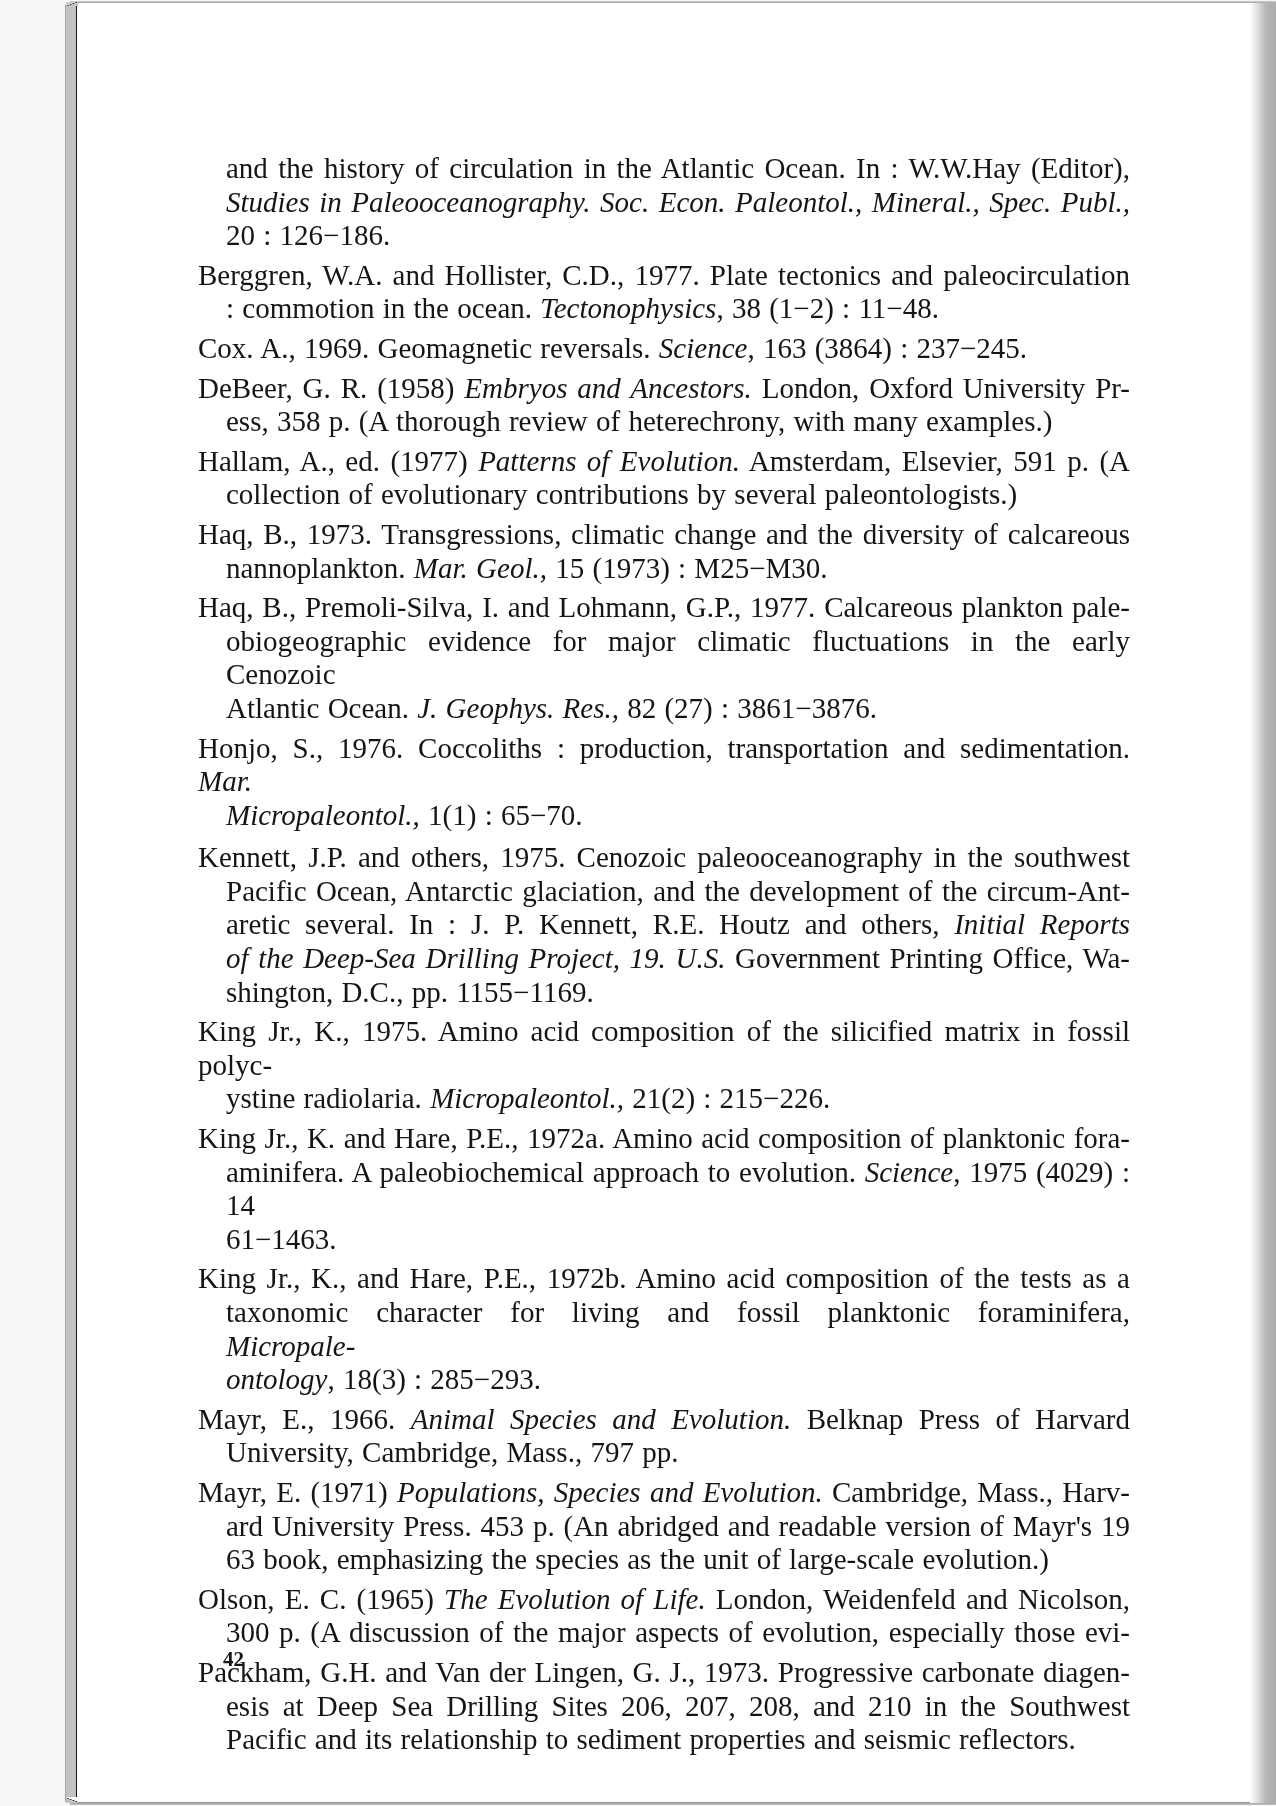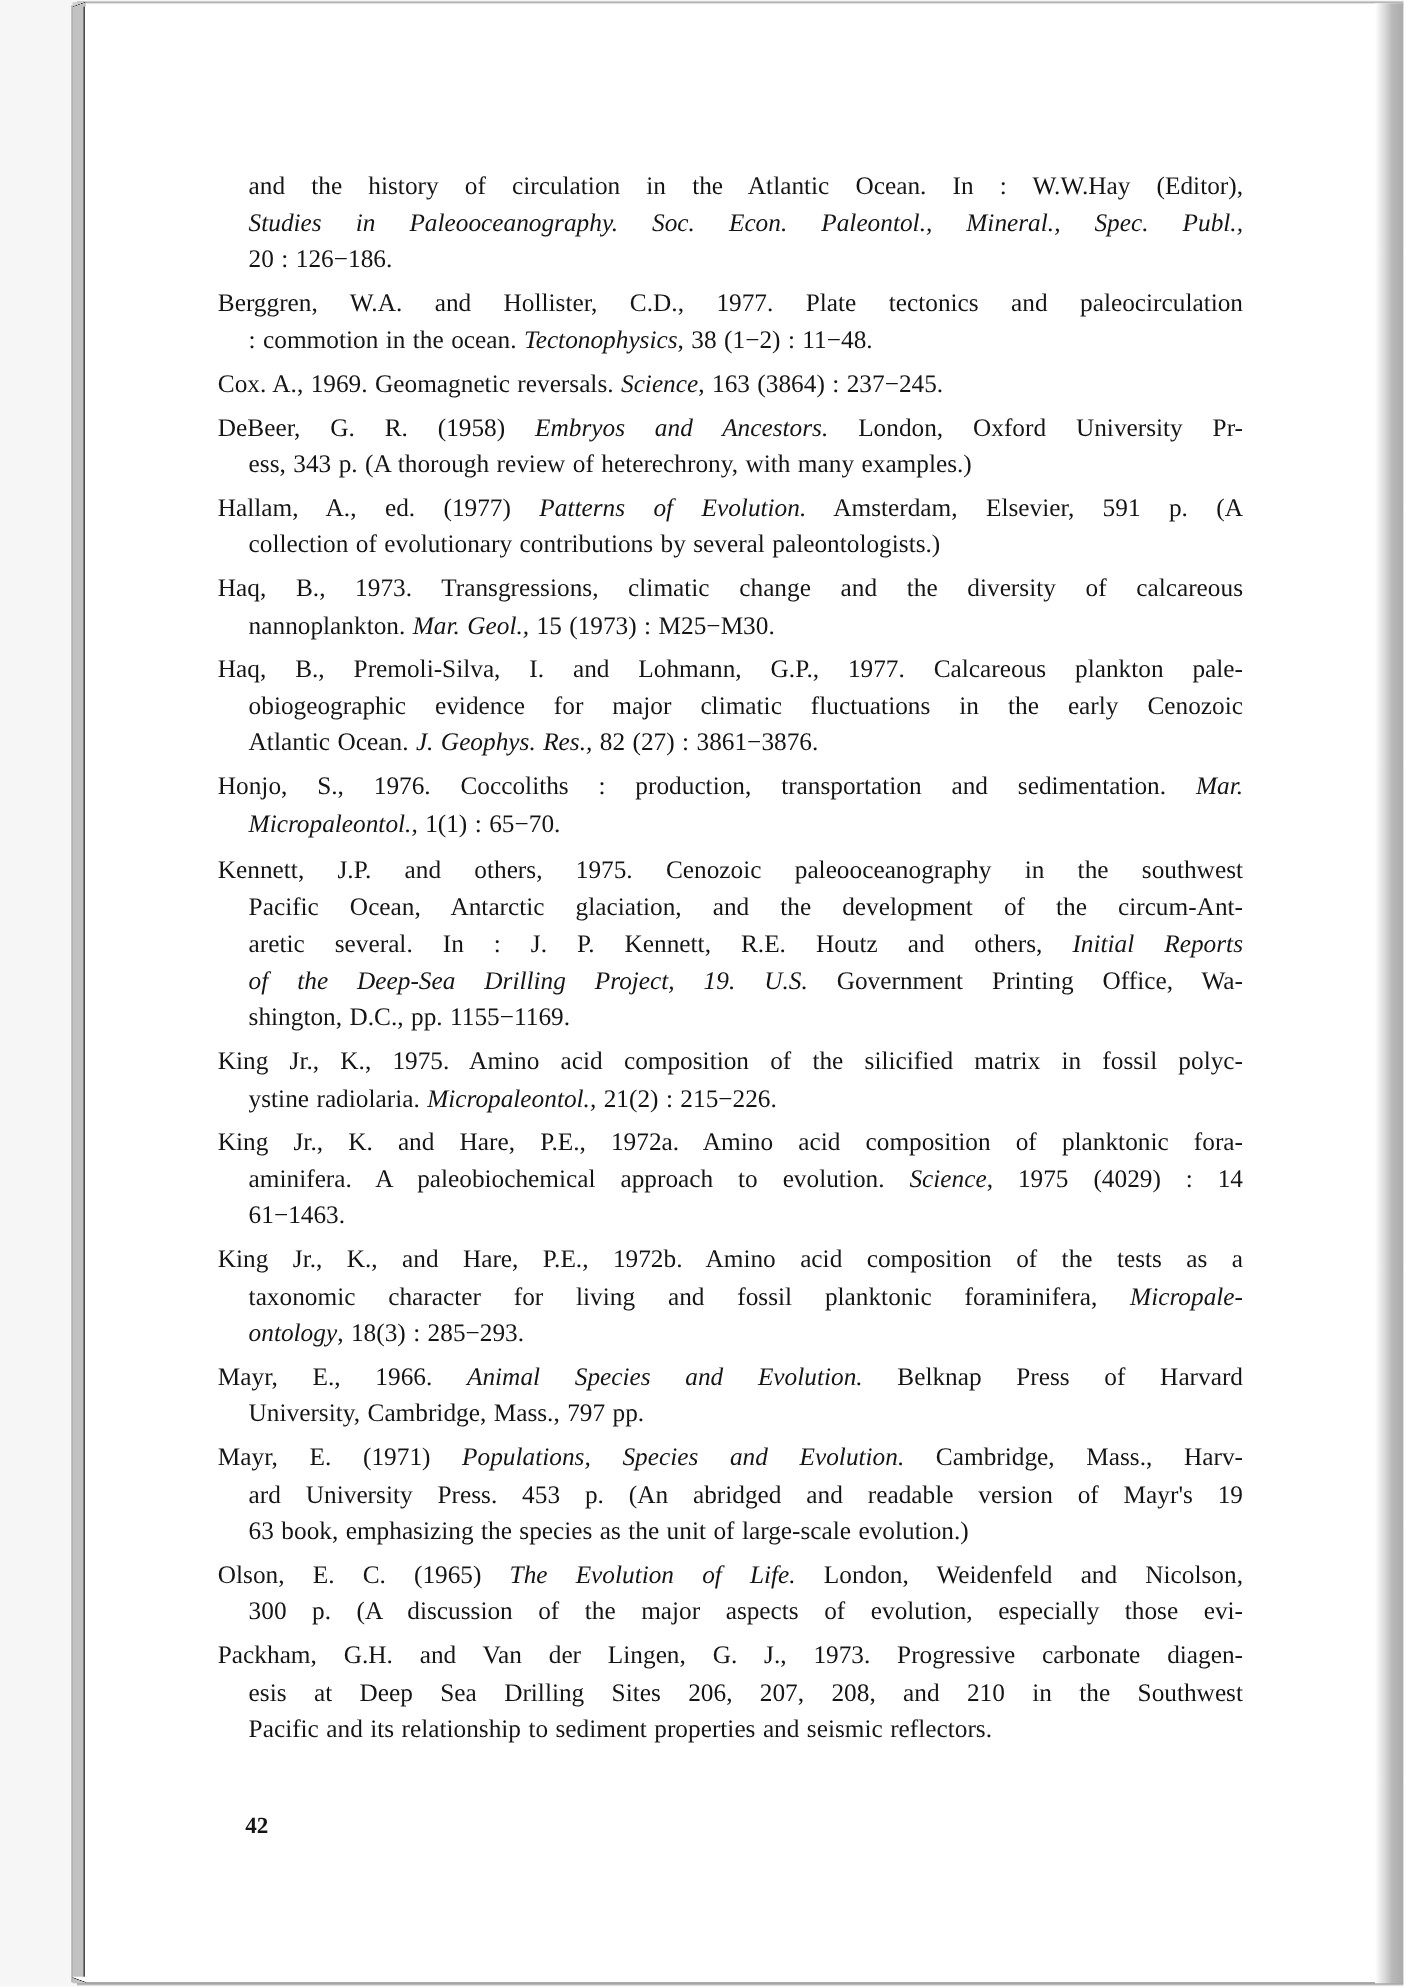--- a/index.html
+++ b/index.html
@@ -33,21 +33,21 @@
     .spine-corner-bottom {
       position: absolute; left: 66px; top: 1797px; width: 12px; height: 6px;
       background: linear-gradient(20deg, #c2c2c2 45%, #222 50%, #ffffff 56%);
     }
     .right-shadow {
       position: absolute; left: 1250px; top: 3px; width: 26px; height: 1800px;
       background: linear-gradient(to right, #ffffff 0%, #d8d8d8 35%, #b8b8b8 60%, #aaaaaa 100%);
     }
     .refs {
       position: absolute; left: 198px; top: 152px; width: 932px;
-      color: #151515; font-size: 23px; line-height: 33.6px;
+      color: #151515; font-size: 29px; line-height: 33.6px;
     }
     .ref { margin-top: 6px; }
     .ref:first-child { margin-top: 0; }
     .ref:nth-child(9) { margin-top: 9px; }
     .line {
       padding-left: 28px;
       text-align: justify; text-align-last: justify;
       word-spacing: 1px;
     }
     .entry .line.first { padding-left: 0; }
@@ -79,21 +79,21 @@
     </div>
     <div class="ref entry">
       <div class="line first"><span class="rm">Berggren, W.A. and Hollister, C.D., 1977. Plate tectonics and paleocirculation</span></div>
       <div class="line last"><span class="rm">: commotion in the ocean. </span><span class="it">Tectonophysics</span><span class="rm">, 38 (1−2) : 11−48.</span></div>
     </div>
     <div class="ref entry">
       <div class="line first last"><span class="rm">Cox. A., 1969. Geomagnetic reversals. </span><span class="it">Science</span><span class="rm">, 163 (3864) : 237−245.</span></div>
     </div>
     <div class="ref entry">
       <div class="line first"><span class="rm">DeBeer, G. R. (1958) </span><span class="it">Embryos and Ancestors.</span><span class="rm"> London, Oxford University Pr-</span></div>
-      <div class="line last"><span class="rm">ess, 343 p. (A thorough review of heterechrony, with many examples.)</span></div>
+      <div class="line last"><span class="rm">ess, 358 p. (A thorough review of heterechrony, with many examples.)</span></div>
     </div>
     <div class="ref entry">
       <div class="line first"><span class="rm">Hallam, A., ed. (1977) </span><span class="it">Patterns of Evolution.</span><span class="rm"> Amsterdam, Elsevier, 591 p. (A</span></div>
       <div class="line last"><span class="rm">collection of evolutionary contributions by several paleontologists.)</span></div>
     </div>
     <div class="ref entry">
       <div class="line first"><span class="rm">Haq, B., 1973. Transgressions, climatic change and the diversity of calcareous</span></div>
       <div class="line last"><span class="rm">nannoplankton. </span><span class="it">Mar. Geol.,</span><span class="rm"> 15 (1973) : M25−M30.</span></div>
     </div>
     <div class="ref entry">

